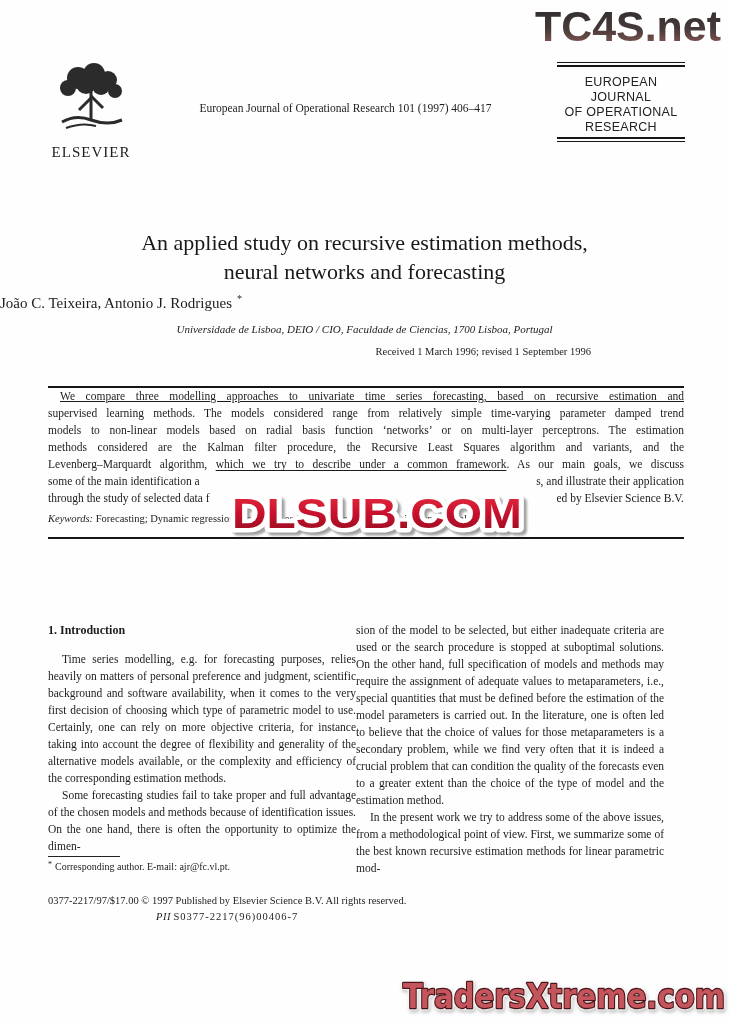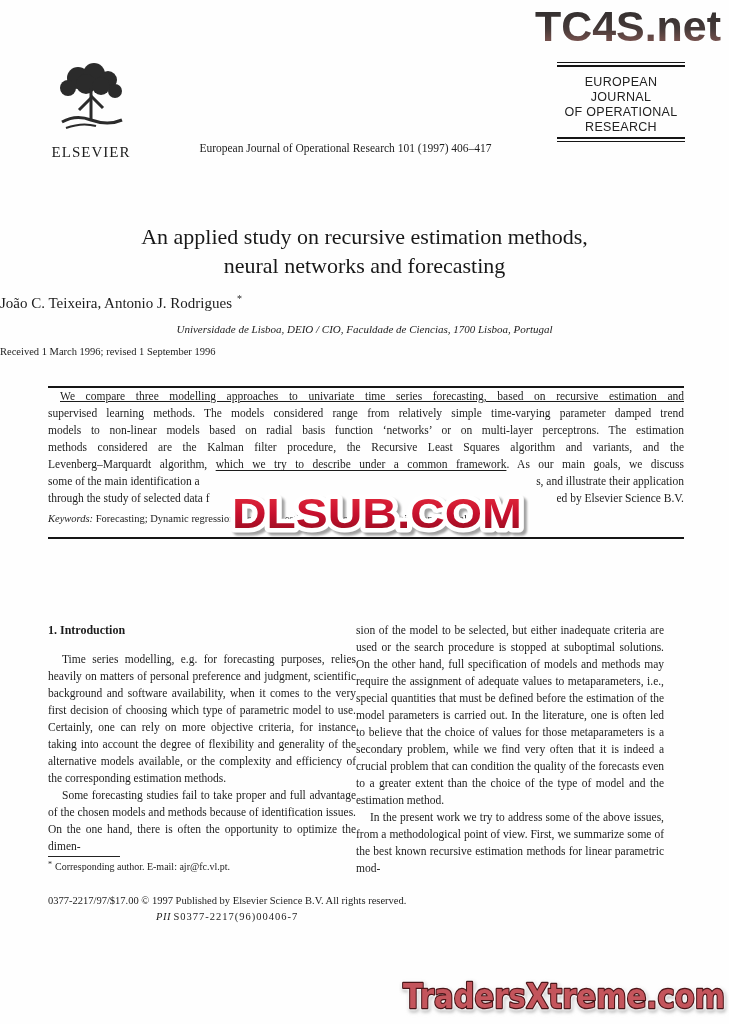--- a/index.html
+++ b/index.html
@@ -6,34 +6,34 @@
   body{
     width:729px;height:1024px;position:relative;overflow:hidden;
     background:#fefefe;color:#1c1c1c;
     font-family:"Liberation Serif", serif;
     -webkit-font-smoothing:antialiased;
   }
   
   .header{position:absolute;top:62px;left:48px;width:637px;display:flex;justify-content:space-between;align-items:flex-start;}
   .pub-block{width:86px;text-align:center;}
   .pub-name{font-size:15px;letter-spacing:1px;margin-top:2px;}
-  .journal-line{font-size:11.5px;margin-top:80px;white-space:nowrap;}
+  .journal-line{font-size:11.5px;margin-top:40px;white-space:nowrap;}
   .jbox{width:128px;text-align:center;font-family:"Liberation Sans",sans-serif;}
   .jbox-title{font-size:12.5px;line-height:15px;letter-spacing:.3px;padding:7px 0 2px;color:#222;}
   .dbl{height:6px;}
   .dbl .a{height:1px;background:#151515;}
   .dbl .b{height:2px;background:#151515;margin-top:2px;}
   .dbl.flip .a{height:2px;}
   .dbl.flip .b{height:1px;}
   
-  .title{position:absolute;top:222px;left:0;width:729px;text-align:center;font-size:22px;line-height:29px;color:#181818;}
+  .title{position:absolute;top:228px;left:0;width:729px;text-align:center;font-size:22px;line-height:29px;color:#181818;}
   .authors{position:absolute;top:293px;left:0;width:729px;text-align:left;font-size:15px;}
   .authors sup{font-size:10px;vertical-align:6px;margin-left:5px;}
   .affiliation{position:absolute;top:323px;left:0;width:729px;text-align:center;font-style:italic;font-size:11px;}
-  .received{position:absolute;top:346px;left:0;width:591px;text-align:left;font-size:10.5px;}
+  .received{position:absolute;top:346px;left:0;width:591px;text-align:right;font-size:10.5px;}
   
   .abstract{position:absolute;top:386px;left:48px;width:636px;}
   .rule-top{height:2px;background:#151515;}
   .rule-bottom{height:2px;background:#151515;margin-top:13px;}
   .abs-head{font-weight:bold;font-size:12.5px;margin:7px 0 15px;}
   .abs-line{font-size:11.5px;line-height:17px;text-align:justify;text-align-last:justify;}
   .abs-line.indent{text-indent:12px;text-decoration:underline;}
   .abs-line.frag{display:flex;justify-content:space-between;text-align:left;text-align-last:auto;}
   .uline{text-decoration:underline;text-underline-offset:2px;}
   .keywords{font-size:10.5px;margin-top:6px;}

